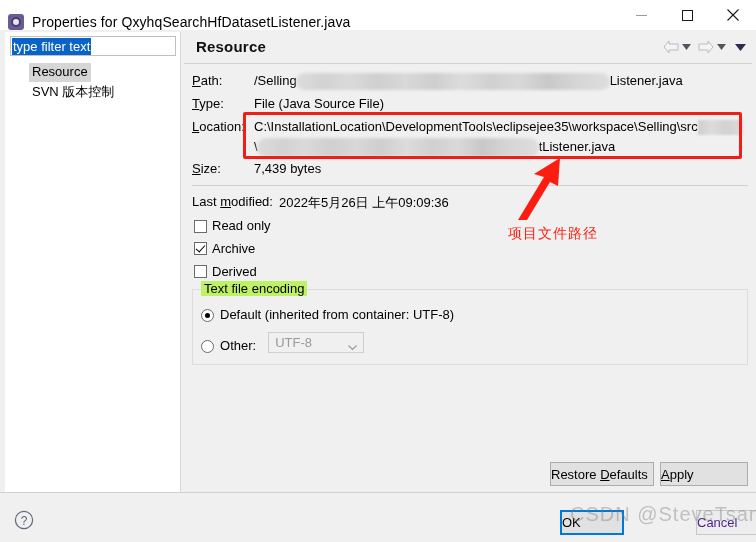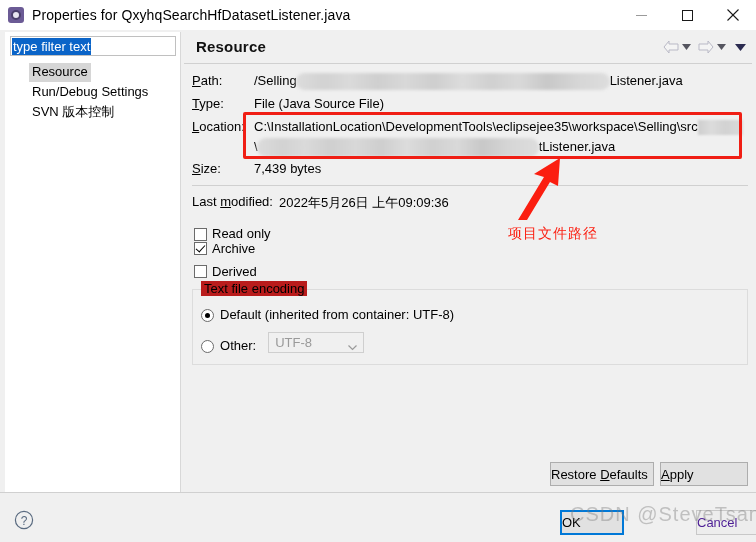--- a/index.html
+++ b/index.html
@@ -15,21 +15,21 @@
     position: relative;
     width: 756px; height: 542px;
     background: #f0f0f0;
   }
 
   
   .titlebar {
     position: absolute; left: 0; top: 0;
     width: 756px; height: 30px;
     background: #ffffff;
-    display: flex; align-items: center;
+    display: flex; align-items: flex-end;
   }
   .title-icon {
     width: 16px; height: 16px;
     margin-left: 8px; margin-right: 8px;
     position: relative; flex: none;
   }
   .title-icon .gear-outer {
     position: absolute; left: 0; top: 0;
     width: 16px; height: 16px;
     background: #6b5b95;
@@ -179,21 +179,21 @@
 
   
   .groupbox {
     position: absolute; left: 10px; top: 257px;
     width: 556px; height: 76px;
     border: 1px solid #dcdcdc;
     background: transparent;
   }
   .group-legend {
     position: absolute; left: 8px; top: -9px;
-    background: #b91c1c;
+    background: #bef264;
     padding: 0 3px;
     font-size: 13px; color: #000;
   }
   .radio-row {
     position: absolute; left: 8px;
     display: flex; align-items: flex-end; gap: 6px;
     font-size: 13px; color: #000;
     white-space: nowrap;
   }
   .radio {
@@ -324,23 +324,20 @@
 
   <div class="left-panel">
     <div class="filter-box">
       <span class="filter-text">type filter text</span>
     </div>
     <div class="tree">
       <div class="tree-row">
         <span class="tree-item selected">Resource</span>
       </div>
       <div class="tree-row">
-        <span class="tree-item">Run/Debug Settings</span>
-      </div>
-      <div class="tree-row">
         <span class="tree-item">SVN 版本控制</span>
       </div>
     </div>
   </div>
 
   <div class="right-panel">
 
     <div class="page-title">Resource</div>
 
     <div class="nav-icons">
@@ -402,21 +399,21 @@
       <span class="val">7,439  bytes</span>
     </div>
 
     <div class="hr-sep" style="top:153px;"></div>
 
     <div class="field-row" style="top:162px;">
       <span class="lbl">Last <span class="u">m</span>odified:</span>
       <span class="val" style="left:87px;">2022年5月26日 上午09:09:36</span>
     </div>
 
-    <div class="cb-row" style="top:194px;align-items:flex-end;">
+    <div class="cb-row" style="top:186px;align-items:flex-end;">
       <span class="cbox"></span>
       <span><span class="u">R</span>ead only</span>
     </div>
     <div class="cb-row" style="top:209px;">
       <span class="cbox checked"></span>
       <span><span class="u">A</span>rchive</span>
     </div>
     <div class="cb-row" style="top:232px;">
       <span class="cbox"></span>
       <span>Deri<span class="u">v</span>ed</span>

